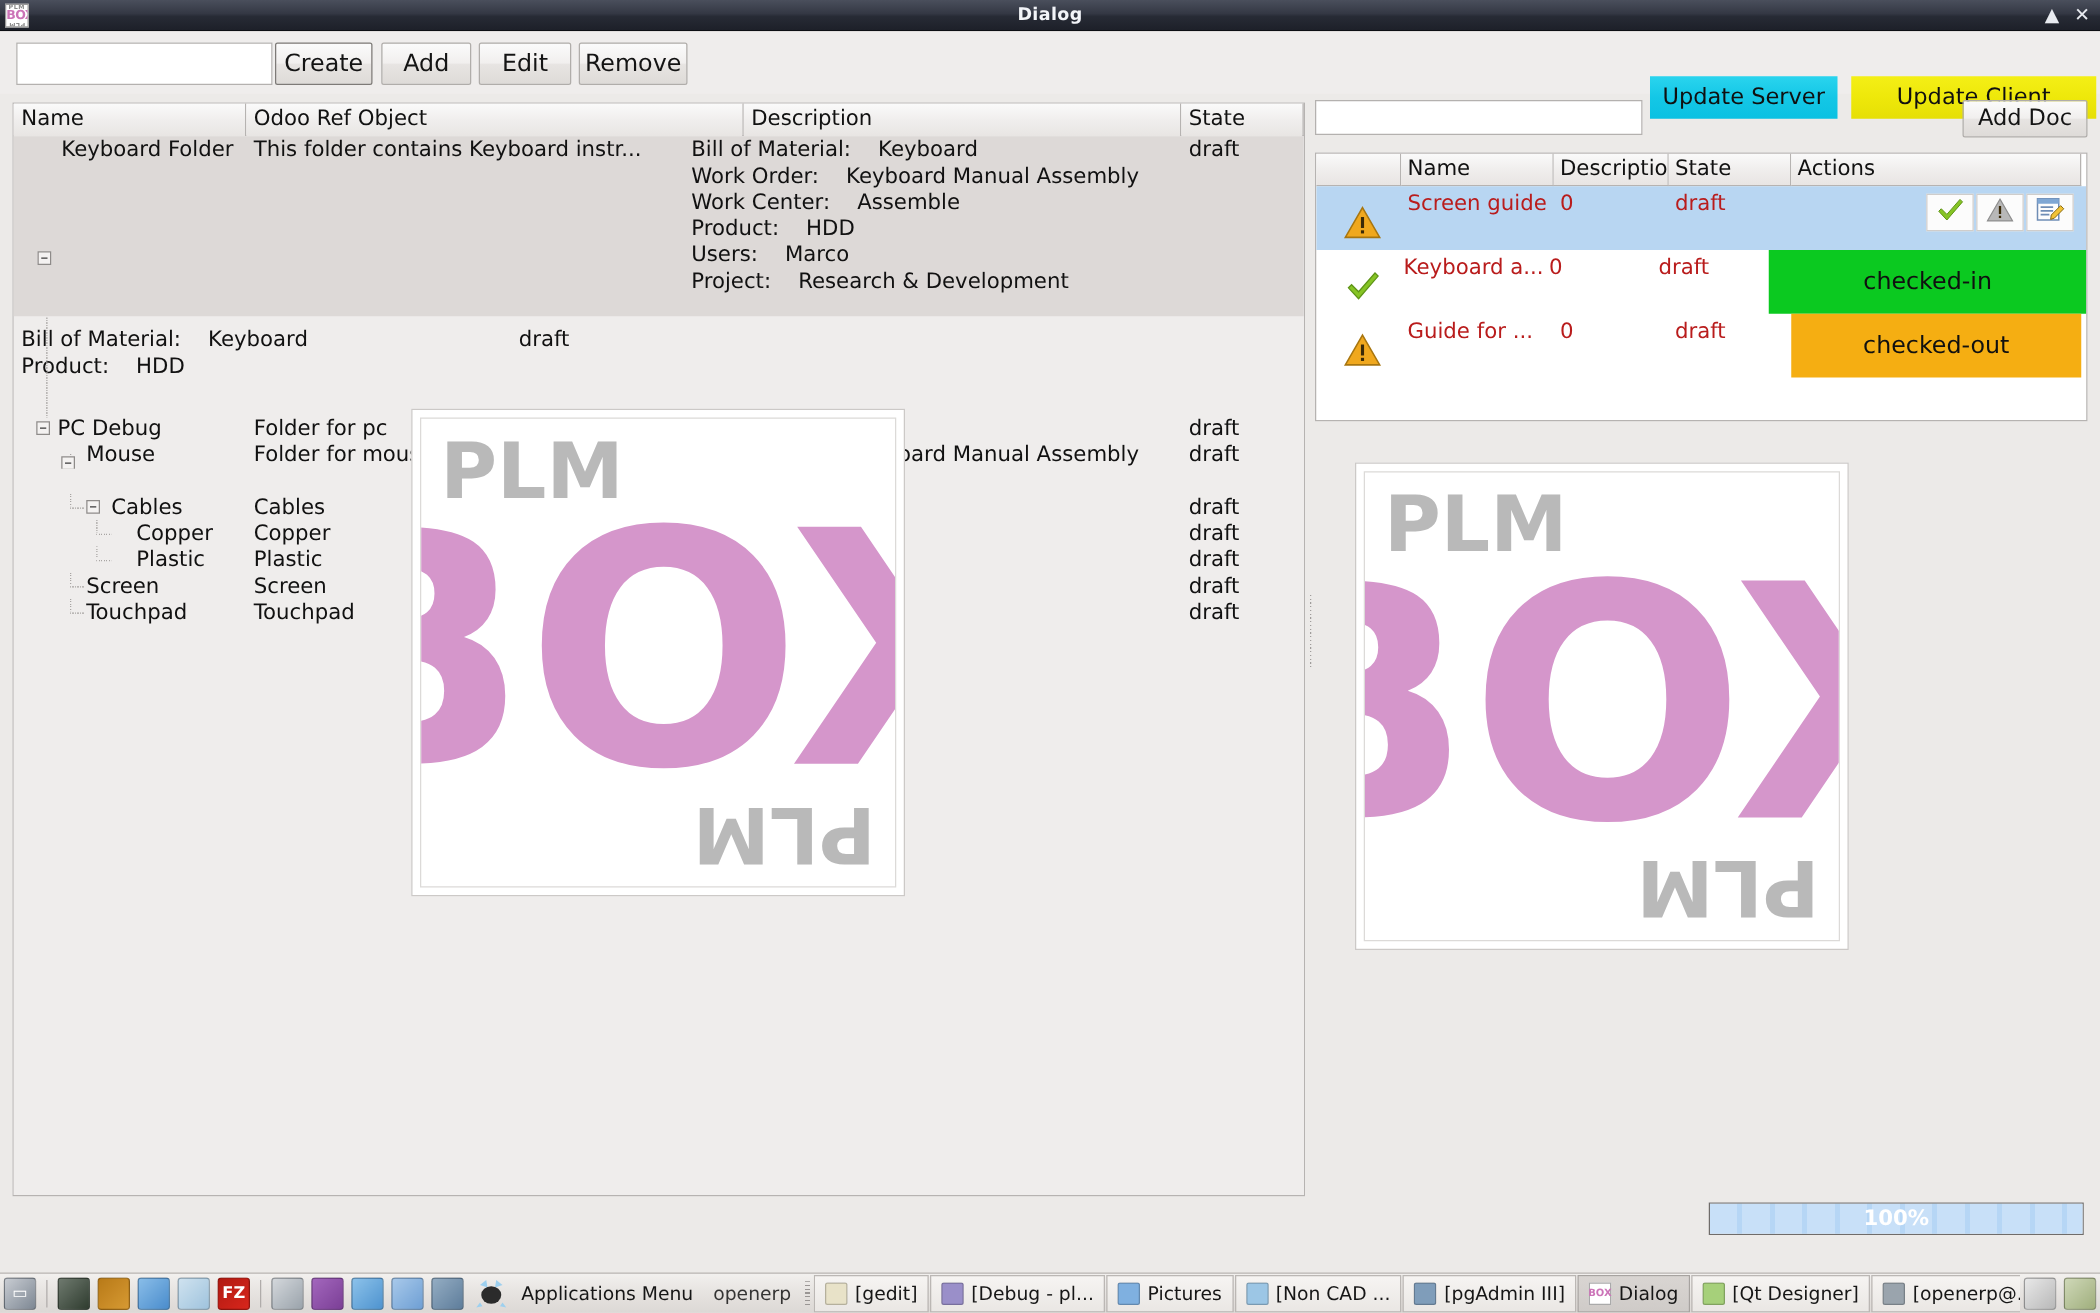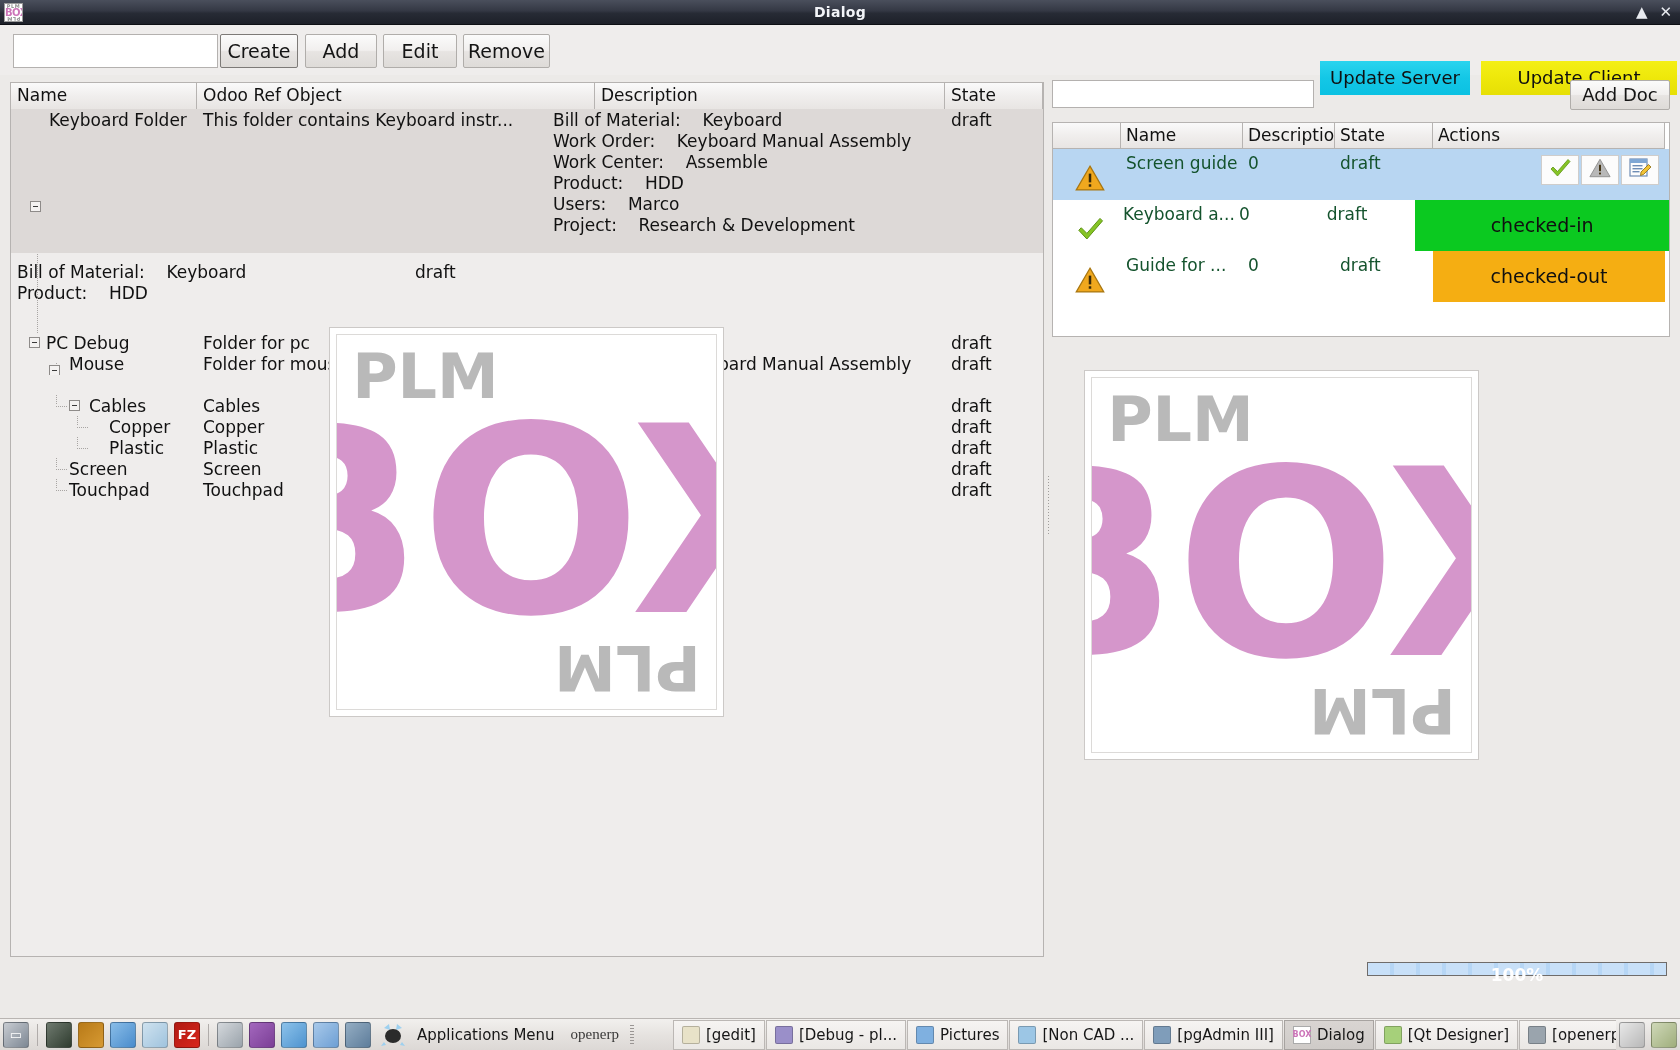--- a/index.html
+++ b/index.html
@@ -220,21 +220,21 @@
   .dt-header .dh {
     height: 26px; line-height: 24px; font-size: 17px; color: #111;
     padding-left: 5px;
     background: linear-gradient(to bottom, #fafafa 0%, #f0eeed 50%, #e8e5e3 100%);
     border-right: 1px solid #b6b3b1; border-bottom: 1px solid #b6b3b1;
     overflow: hidden; white-space: nowrap; cursor: pointer;
   }
   .dt-row { display: flex; height: 51px; position: relative; }
   .dt-row.selected { background: #b8d6f2; }
   .dt-row .dc {
-    font-size: 17px; color: #14532d; padding-left: 5px; padding-top: 4px;
+    font-size: 17px; color: #b91c1c; padding-left: 5px; padding-top: 4px;
     overflow: hidden; white-space: nowrap;
   }
   .statusicon { position: relative; }
   .badge {
     font-size: 19px; color: #101010; text-align: center; line-height: 51px;
   }
   .badge.in  { background: #0bc920; }
   .badge.out { background: #f5ae12; }
   .action-btns {
     position: absolute; right: 6px; top: 6px;
@@ -246,21 +246,21 @@
     display: flex; align-items: center; justify-content: center;
     cursor: pointer;
   }
 
   #right-image-wrap {
     position: absolute; left: 0; top: 270px; width: 618px; height: 600px;
   }
 
   
   #progress {
-    position: absolute; left: 1367px; top: 962px; width: 300px; height: 14px;
+    position: absolute; left: 1367px; top: 962px; width: 300px; height: 26px;
     border: 1px solid #6f6c6a; background: #ffffff;
   }
   #progress .fill {
     position: absolute; left: 0; top: 0; bottom: 0;
     background: repeating-linear-gradient(to right,
       #c8e0f8 0 22px, #b6d6f5 22px 26px);
   }
   #progress .ptext {
     position: absolute; inset: 0; text-align: center; line-height: 24px;
     font-size: 17px; font-weight: bold; color: #ffffff;
@@ -572,23 +572,23 @@
     <div class="tb-ico" style="margin-left:6px;">
       <svg width="26" height="26" viewBox="0 0 26 26">
         <path d="M4 6 L9 2 L10 8 Z" fill="#9dd0ef"></path>
         <path d="M22 6 L17 2 L16 8 Z" fill="#9dd0ef"></path>
         <ellipse cx="13" cy="14" rx="8" ry="7" fill="#2b2b2b"></ellipse>
         <path d="M4 20 L1 24 L6 23 Z" fill="#9dd0ef"></path>
         <path d="M22 20 L25 24 L20 23 Z" fill="#9dd0ef"></path>
       </svg>
     </div>
     <div class="tb-label">Applications Menu</div>
-    <div class="tb-label" style="opacity:0.85;font-family:Liberation Serif, serif;">openerp</div>
+    <div class="tb-label" style="opacity:0.85;">openerp</div>
     <div class="grip"></div>
-    <div id="tb-tasks" style="display:flex; align-items:center; flex:1 1 auto; overflow:hidden;margin-left:36px;">
+    <div id="tb-tasks" style="display:flex; align-items:center; flex:1 1 auto; overflow:hidden;">
         <div class="task-btn">
           <span class="task-ico" style="background: rgb(232, 226, 200); border: 1px solid rgba(0, 0, 0, 0.22); border-radius: 2px;"></span>
           <span>[gedit]</span>
         </div>
         <div class="task-btn">
           <span class="task-ico" style="background: rgb(154, 143, 201); border: 1px solid rgba(0, 0, 0, 0.22); border-radius: 2px;"></span>
           <span>[Debug - pl...</span>
         </div>
         <div class="task-btn">
           <span class="task-ico" style="background: rgb(127, 176, 224); border: 1px solid rgba(0, 0, 0, 0.22); border-radius: 2px;"></span>

